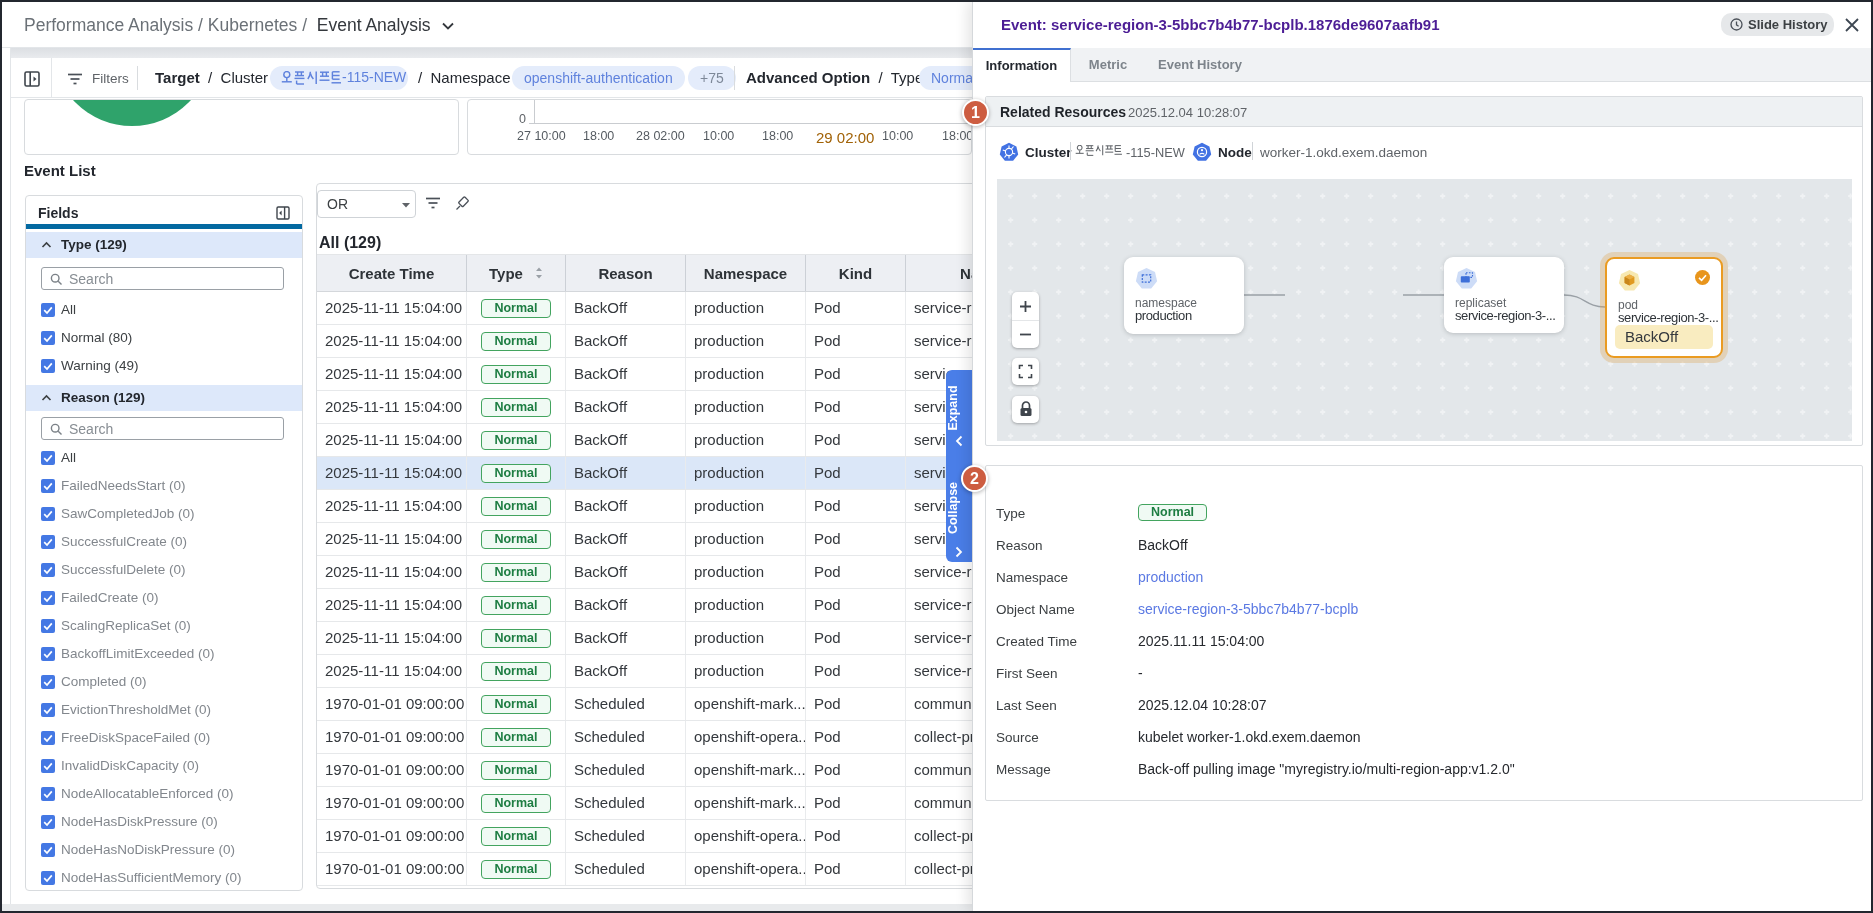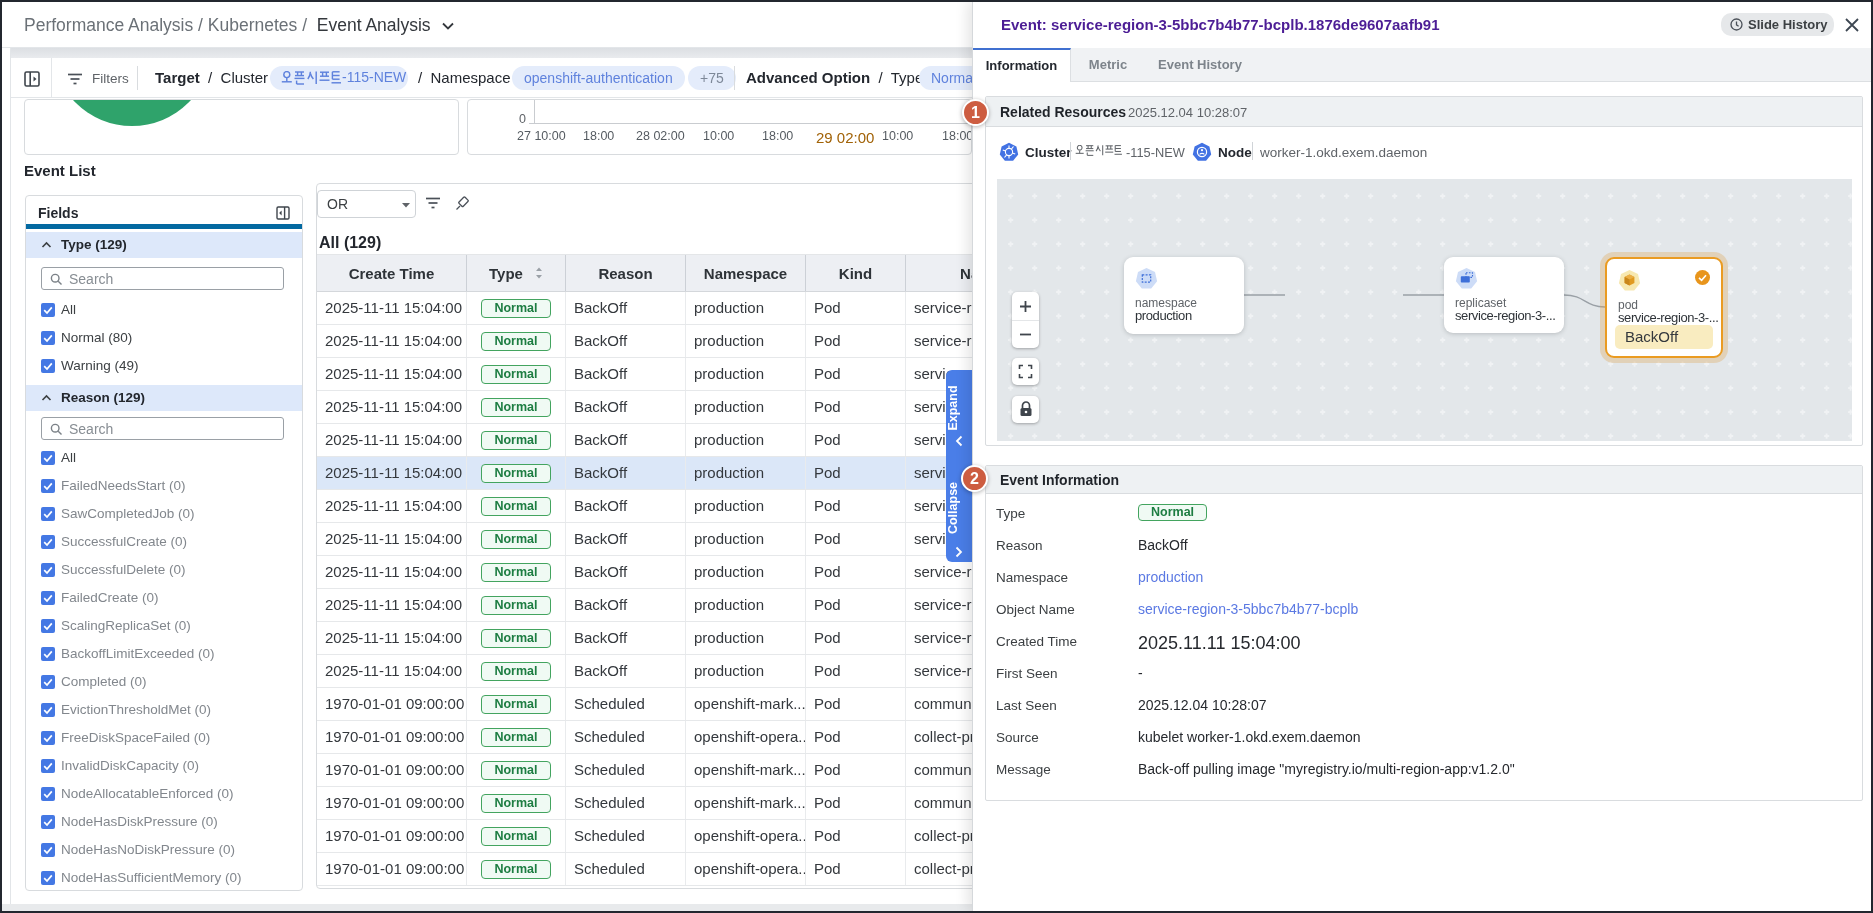--- a/index.html
+++ b/index.html
@@ -602,33 +602,30 @@
      <svg class="abs" style="left:7px;top:5px;" width="14" height="16" viewBox="0 0 14 16">
               <path d="M3.5 7 L3.5 4.5 A3.5 3.5 0 0 1 10.5 4.5 L10.5 7" fill="none" stroke="#3f454c" stroke-width="1.7"></path>
               <rect x="1.5" y="7" width="11" height="8" rx="1.5" fill="#3f454c"></rect>
               <circle cx="7" cy="11" r="1.3" fill="#fff"></circle>
             </svg>
    </div>
   </div>
  </div>
 
  <div class="abs" style="left:12px;top:463px;width:878px;height:336px;border:1px solid #d9dcdf;border-radius:2px;">
-  <div class="abs" style="left:0;top:0;width:100%;height:28px;background:#eef1f3;border-bottom:1px solid #d9dcdf;">
-    <div class="abs" style="left:14px;top:6px;font-size:14px;font-weight:700;color:#1f2329;">Event Information</div>
-  </div>
 <div class="abs" style="left:10px;top:40px;font-size:13.5px;color:#3c4043;">Type</div>
         <div class="abs" style="left:152px;top:36px;"><span class="badge" style="padding:0px 12px;line-height:15px;">Normal</span></div>
         <div class="abs" style="left:10px;top:72px;font-size:13.5px;color:#3c4043;">Reason</div>
         <div class="abs" style="left:152px;top:71px;font-size:14px;color:#26292e;">BackOff</div>
         <div class="abs" style="left:10px;top:104px;font-size:13.5px;color:#3c4043;">Namespace</div>
         <div class="abs" style="left:152px;top:103px;font-size:14px;color:#26292e;"><span style="color:#5b79e3;">production</span></div>
         <div class="abs" style="left:10px;top:136px;font-size:13.5px;color:#3c4043;">Object Name</div>
         <div class="abs" style="left:152px;top:135px;font-size:14px;color:#26292e;"><span style="color:#5b79e3;">service-region-3-5bbc7b4b77-bcplb</span></div>
         <div class="abs" style="left:10px;top:168px;font-size:13.5px;color:#3c4043;">Created Time</div>
-        <div class="abs" style="left:152px;top:167px;font-size:18px;color:#26292e;">2025.11.11 15:04:00</div>
+        <div class="abs" style="left:152px;top:167px;font-size:14px;color:#26292e;">2025.11.11 15:04:00</div>
         <div class="abs" style="left:10px;top:200px;font-size:13.5px;color:#3c4043;">First Seen</div>
         <div class="abs" style="left:152px;top:199px;font-size:14px;color:#26292e;">-</div>
         <div class="abs" style="left:10px;top:232px;font-size:13.5px;color:#3c4043;">Last Seen</div>
         <div class="abs" style="left:152px;top:231px;font-size:14px;color:#26292e;">2025.12.04 10:28:07</div>
         <div class="abs" style="left:10px;top:264px;font-size:13.5px;color:#3c4043;">Source</div>
         <div class="abs" style="left:152px;top:263px;font-size:14px;color:#26292e;">kubelet worker-1.okd.exem.daemon</div>
         <div class="abs" style="left:10px;top:296px;font-size:13.5px;color:#3c4043;">Message</div>
         <div class="abs" style="left:152px;top:295px;font-size:14px;color:#26292e;">Back-off pulling image "myregistry.io/multi-region-app:v1.2.0"</div>
       </div>
  <div class="abs" style="left:-11px;top:97px;width:27px;height:27px;border-radius:50%;background:#cd5d41;border:2px solid #fff;box-shadow:0 1px 4px rgba(0,0,0,0.3);z-index:20;text-align:center;">

